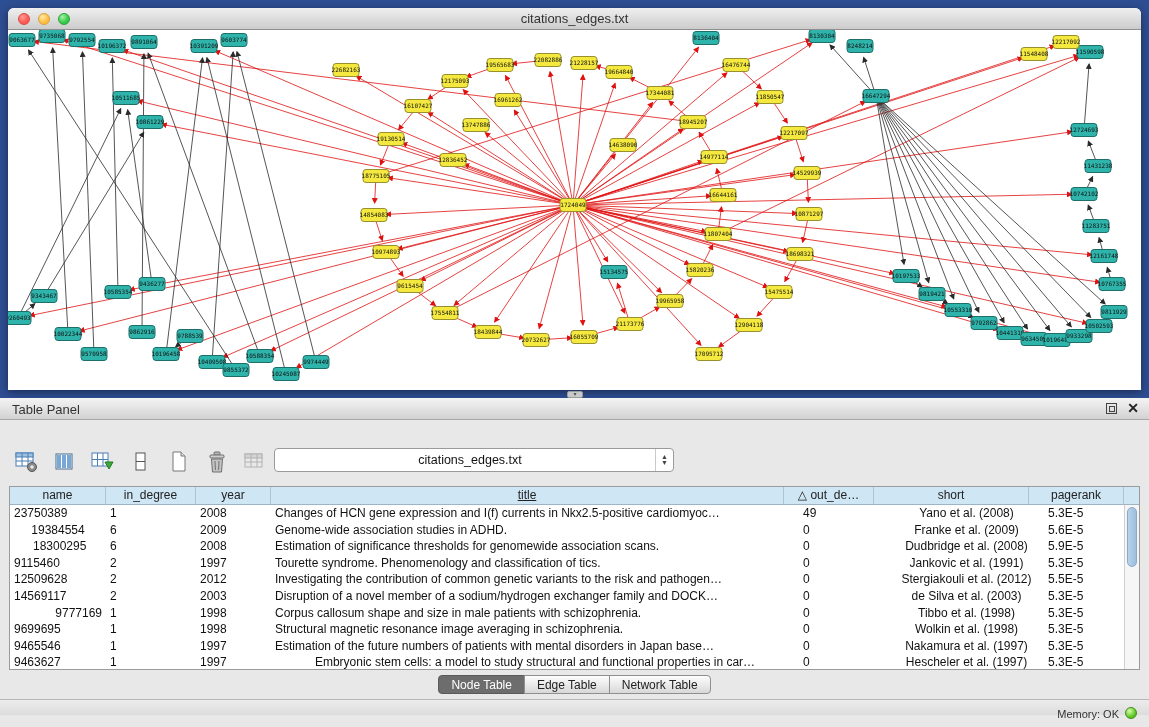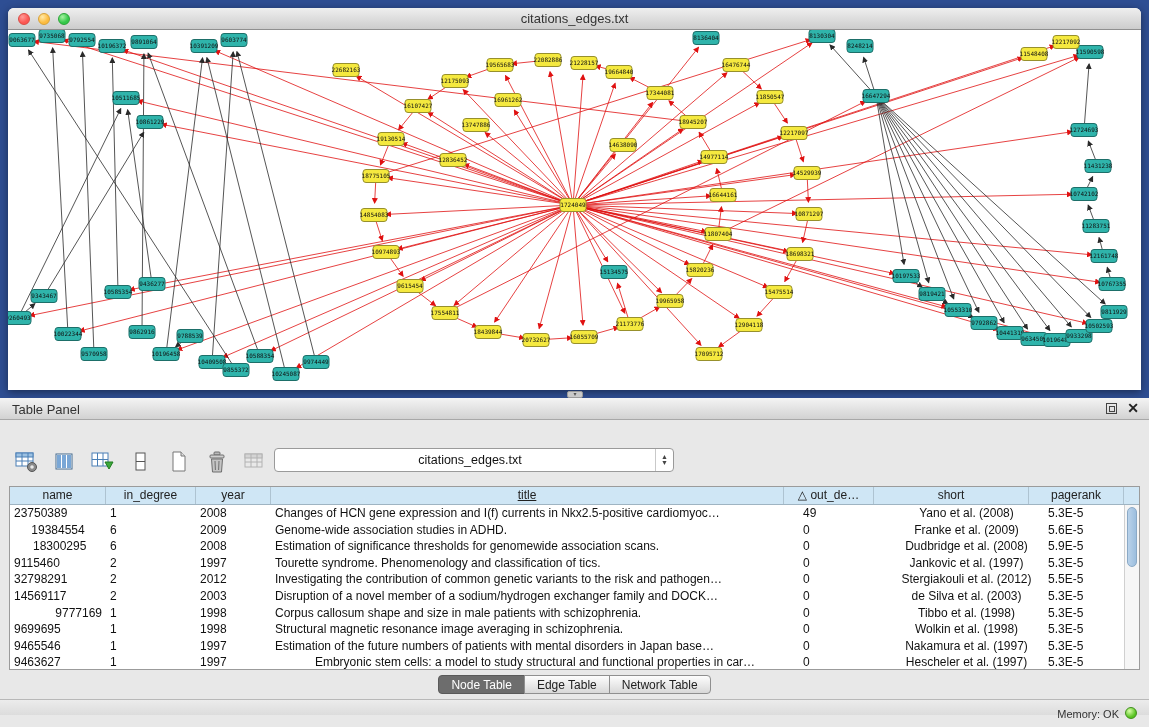--- a/index.html
+++ b/index.html
@@ -714,25 +714,25 @@
           <div class="td" style="width: 90px; flex: 0 0 90px; text-align: left;">0</div>
           <div class="td" style="width: 155px; flex: 0 0 155px; text-align: center;">Dudbridge et al. (2008)</div>
           <div class="td" style="width: 95px; flex: 0 0 95px; text-align: left;">5.9E-5</div>
         </div>
         <div class="tr">
           <div class="td" style="width: 96px; flex: 0 0 96px; text-align: left;">9115460</div>
           <div class="td" style="width: 90px; flex: 0 0 90px; text-align: left;">2</div>
           <div class="td" style="width: 75px; flex: 0 0 75px; text-align: left;">1997</div>
           <div class="td" style="flex: 1 1 0%; text-align: left;">Tourette syndrome. Phenomenology and classification of tics.</div>
           <div class="td" style="width: 90px; flex: 0 0 90px; text-align: left;">0</div>
-          <div class="td" style="width: 155px; flex: 0 0 155px; text-align: center;">Jankovic et al. (1997)</div>
+          <div class="td" style="width: 155px; flex: 0 0 155px; text-align: center;">Jankovic et al. (1991)</div>
           <div class="td" style="width: 95px; flex: 0 0 95px; text-align: left;">5.3E-5</div>
         </div>
         <div class="tr">
-          <div class="td" style="width: 96px; flex: 0 0 96px; text-align: left;">32798291</div>
+          <div class="td" style="width: 96px; flex: 0 0 96px; text-align: left;">12509628</div>
           <div class="td" style="width: 90px; flex: 0 0 90px; text-align: left;">2</div>
           <div class="td" style="width: 75px; flex: 0 0 75px; text-align: left;">2012</div>
           <div class="td" style="flex: 1 1 0%; text-align: left;">Investigating the contribution of common genetic variants to the risk and pathogen…</div>
           <div class="td" style="width: 90px; flex: 0 0 90px; text-align: left;">0</div>
           <div class="td" style="width: 155px; flex: 0 0 155px; text-align: center;">Stergiakouli et al. (2012)</div>
           <div class="td" style="width: 95px; flex: 0 0 95px; text-align: left;">5.5E-5</div>
         </div>
         <div class="tr">
           <div class="td" style="width: 96px; flex: 0 0 96px; text-align: left;">14569117</div>
           <div class="td" style="width: 90px; flex: 0 0 90px; text-align: left;">2</div>

